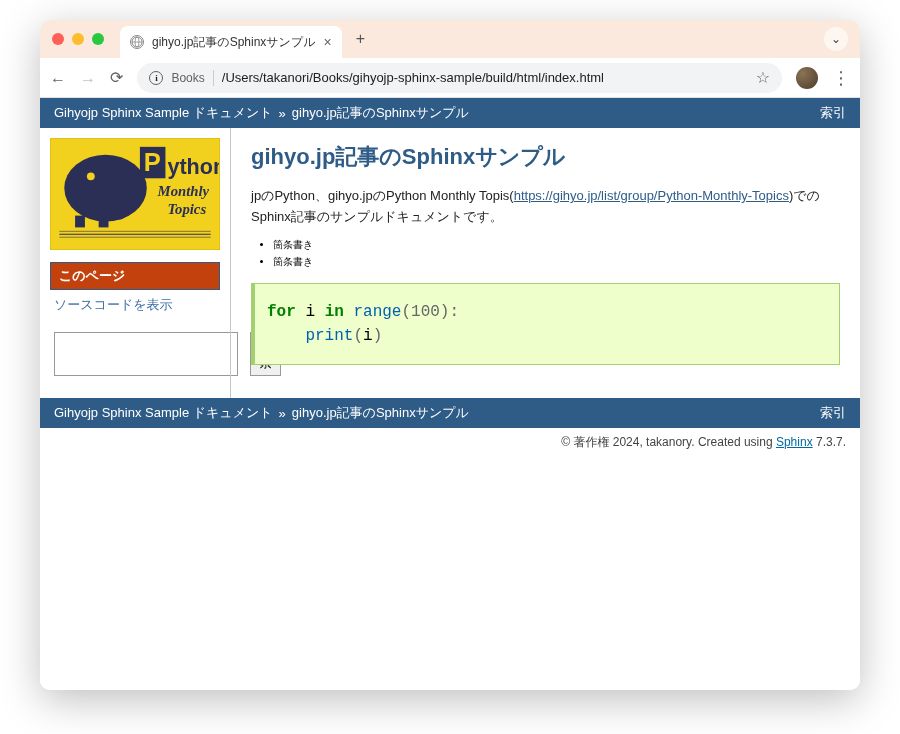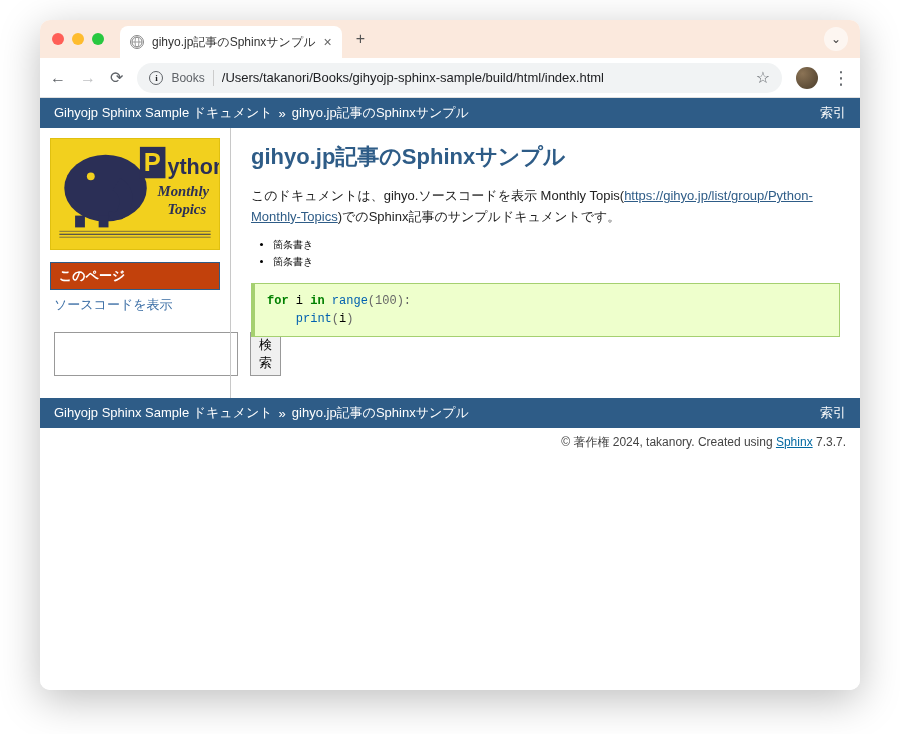--- a/index.html
+++ b/index.html
@@ -185,23 +185,23 @@
     .main-content a { color: #2e5c87; text-decoration: underline; }
     .main-content ul {
       margin: 6px 0 14px 22px;
       font-size: 10px;
     }
     .main-content ul li { margin: 3px 0; }
     .code-block {
       background: #eeffcc;
       border: 1px solid #a5d070;
       border-left: 4px solid #a5d070;
-      padding: 8px 12px;
+      padding: 16px 12px;
       font-family: "Courier New", monospace;
-      font-size: 12px;
+      font-size: 16px;
       line-height: 1.5;
       position: relative;
       white-space: pre;
     }
     .kw { color: #008000; font-weight: bold; }
     .fn { color: #0060b0; }
     .num { color: #666; }
     .op { color: #666; }
     .footer {
       text-align: right;
@@ -294,21 +294,21 @@
           <div class="search-row">
             <input class="search-input" type="text" style="">
             <button class="search-btn">検索</button>
           </div>
         </div>
       </div>
 
       <div class="main-content">
         <h1>gihyo.jp記事のSphinxサンプル</h1>
         <p>
-          <span>このドキュメントは、gihyo.ソースコードを表示 Monthly Topis(</span><a>https://gihyo.jp/list/group/Python-Monthly-Topics</a><span>)でのSphinx記事のサンプルドキュメントです。</span>
+          <span>jpのPython、gihyo.jpのPython Monthly Topis(</span><a>https://gihyo.jp/list/group/Python-Monthly-Topics</a><span>)でのSphinx記事のサンプルドキュメントです。</span>
         </p>
         <ul>
           <li>箇条書き</li>
           <li>箇条書き</li>
         </ul>
         <div class="code-block"><span class="kw">for</span><span> i </span><span class="kw">in</span><span class="fn"> range</span><span class="op">(</span><span class="num">100</span><span class="op">):</span>
 <span>    </span><span class="fn">print</span><span class="op">(</span><span>i</span><span class="op">)</span></div>
       </div>
     </div>
 

